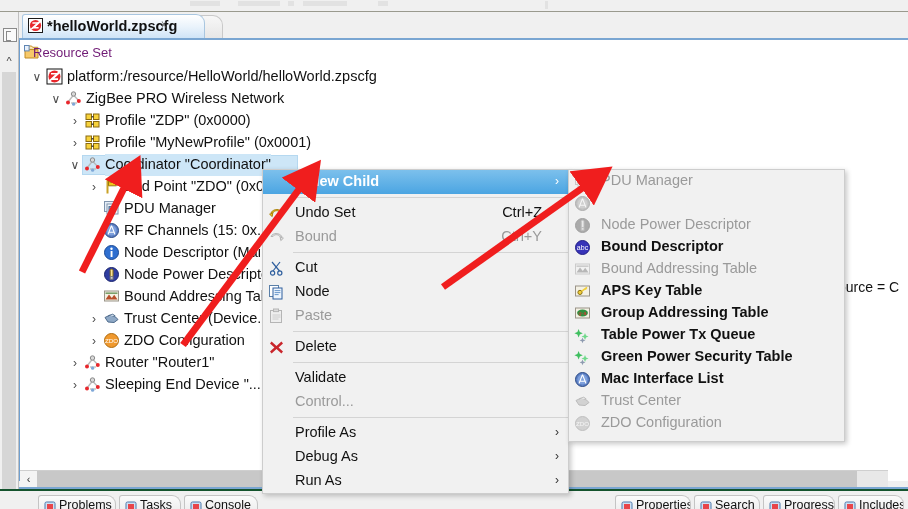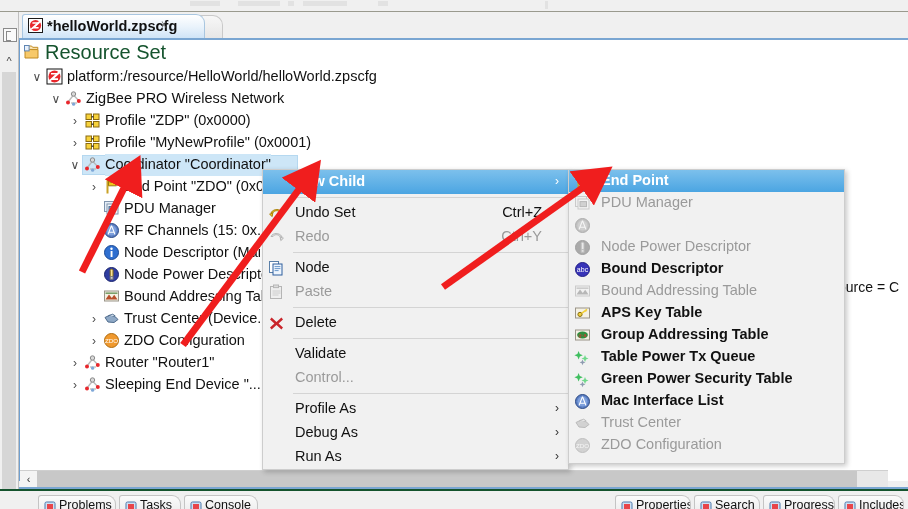--- a/index.html
+++ b/index.html
@@ -49,22 +49,22 @@
      font-size:12px;line-height:14px;text-align:center;}
 
   
   #editor-body{left:19px;top:38px;width:889px;height:443px;background:#ffffff;
       border-left:1px solid #6f9fd0;border-top:1px solid #6f9fd0;box-sizing:border-box;}
   #editor-top-accent{left:19px;top:38px;width:889px;height:2px;background:#7aa6d2;}
 
   
   #resource-set-row{left:24px;top:42px;height:21px;}
   #rs-icon{position:absolute;left:0;top:3px;width:16px;height:15px;}
-  #rs-label{position:absolute;left:21px;top:1px;height:19px;line-height:19px;
-     font-size:20px;white-space:nowrap;color:#14532d;}
+  #rs-label{position:absolute;left:9px;top:1px;height:19px;line-height:19px;
+     font-size:13px;white-space:nowrap;color:#701a75;}
 
   
   #tree{left:20px;top:66px;width:868px;height:400px;}
   .trow{position:absolute;left:0;height:22px;width:860px;}
   .trow .twist{position:absolute;width:14px;height:22px;line-height:22px;
      text-align:center;color:#4d4d4d;font-size:12px;}
   .trow .ticon{position:absolute;width:17px;height:17px;top:2px;}
   .trow .tlabel{position:absolute;height:22px;line-height:21px;font-size:14.5px;
      white-space:nowrap;color:#111;}
   .trow.sel .tlabel{background:#cde6f7;}
@@ -104,21 +104,21 @@
   .mi{position:relative;height:24px;box-sizing:border-box;}
   .mi .mi-icon{position:absolute;left:5px;top:4px;width:18px;height:17px;}
   .mi .mi-label{position:absolute;left:32px;top:0;height:24px;line-height:23px;
      font-size:14.5px;white-space:nowrap;color:#111;}
   .mi .mi-accel{position:absolute;right:26px;top:0;height:24px;line-height:23px;
      font-size:14.5px;color:#111;white-space:nowrap;}
   .mi .mi-arrow{position:absolute;right:9px;top:0;height:24px;line-height:23px;
      font-size:12px;color:#333;}
   .mi.disabled .mi-label,.mi.disabled .mi-accel{color:#9a9a9a;}
   .mi.hl{background:#6cb6e8;background:linear-gradient(to bottom,#7cc0ec,#4ba5e2);}
-  .mi.hl .mi-label{color:#ffffff;font-weight:bold;}
+  .mi.hl .mi-label{color:#ffffff;font-weight:bold;margin-left:14px;}
   .mi.hl .mi-arrow{color:#ffffff;}
   .msep{height:1px;background:#d4d4d4;margin:3px 0 3px 30px;}
 
   
   #sub-menu{left:568px;top:169px;width:277px;
      background:#f1f1f1;border:1px solid #cdcdcd;
      box-shadow:2px 2px 5px rgba(0,0,0,.22);box-sizing:border-box;}
   #sub-menu .sgutter{position:absolute;left:0;top:0;width:30px;height:100%;
      background:#f1f1f1;}
   .smi{position:relative;height:22px;box-sizing:border-box;}
@@ -408,24 +408,33 @@
         <path d="M4.8 8 L1.6 9.2 L4.2 11.6z" fill="#f0c419" stroke="#a9830d"></path>
         </svg></span>
       <span class="mi-label">Undo Set</span>
       <span class="mi-accel">Ctrl+Z</span>
     </div>
     <div class="mi disabled">
       <span class="mi-icon"><svg width="17" height="17" viewBox="0 0 17 17">
           <path d="M3 7.5 C5 3.5, 11 3.5, 14 7.5 L12.4 8.2 C10.8 5, 6.5 5, 5 7.5z" fill="#e2e2e2" stroke="#b5b5b5"></path>
         <path d="M12.2 8 L15.4 9.2 L12.8 11.6z" fill="#e2e2e2" stroke="#b5b5b5"></path>
         </svg></span>
-      <span class="mi-label">Redo</span>
+      <span class="mi-label">Bound</span>
       <span class="mi-accel">Ctrl+Y</span>
     </div>
     <div class="msep"></div>
+    <div class="mi">
+      <span class="mi-icon"><svg width="17" height="17" viewBox="0 0 17 17">
+          <line x1="4" y1="2" x2="11.5" y2="11" stroke="#2f5f9e" stroke-width="1.2"></line>
+        <line x1="12" y1="2" x2="5" y2="11" stroke="#2f5f9e" stroke-width="1.2"></line>
+        <circle cx="4.6" cy="13" r="2.1" fill="none" stroke="#2f5f9e" stroke-width="1.2"></circle>
+        <circle cx="11.8" cy="13" r="2.1" fill="none" stroke="#2f5f9e" stroke-width="1.2"></circle>
+        </svg></span>
+      <span class="mi-label">Cut</span>
+    </div>
     <div class="mi">
       <span class="mi-icon"><svg width="17" height="17" viewBox="0 0 17 17">
           <rect x="1.5" y="1.5" width="9" height="11" fill="#fff" stroke="#5a7fa8"></rect>
         <rect x="5" y="4" width="9" height="11" fill="#eef5fd" stroke="#2f5f9e"></rect>
         <path d="M6.6 6.6h5.8M6.6 8.6h5.8M6.6 10.6h4" stroke="#5a8cc4" stroke-width="0.9"></path>
         </svg></span>
       <span class="mi-label">Node</span>
     </div>
     <div class="mi disabled">
       <span class="mi-icon"><svg width="17" height="17" viewBox="0 0 17 17">
@@ -460,28 +469,20 @@
       <span class="mi-arrow">›</span>
     </div>
     <div class="mi">
       <span class="mi-label">Run As</span>
       <span class="mi-arrow">›</span>
     </div>
   </div>
 
 <div class="abs" id="sub-menu">
   <div class="sgutter"></div>
-<div class="smi hl">
-      <span class="smi-icon" style="opacity: 1; filter: none;"><svg width="17" height="17" viewBox="0 0 17 17">
-          <rect x="3.5" y="1.5" width="2" height="14" fill="#c9a227"></rect>
-        <path d="M5.5 2.5h8l-2.2 2.6 2.2 2.7h-8z" fill="#f0c419" stroke="#9a7a10"></path>
-        <path d="M6.6 4h5.2" stroke="#7a5f08" stroke-width="1"></path>
-        </svg></span>
-      <span class="smi-label">End Point</span>
-    </div>
     <div class="smi disabled">
       <span class="smi-icon" style="opacity: 0.4; filter: grayscale(1);"><svg width="17" height="17" viewBox="0 0 17 17">
           <rect x="1.5" y="1.5" width="11" height="10" fill="#e6eef7" stroke="#7f94ad"></rect>
         <rect x="4" y="4" width="11" height="10" fill="#f2f6fb" stroke="#7f94ad"></rect>
         <rect x="6" y="6.6" width="6.5" height="5" fill="#7aa8d8" stroke="#46688f"></rect>
         </svg></span>
       <span class="smi-label">PDU Manager</span>
     </div>
     <div class="smi disabled">
       <span class="smi-icon" style="opacity: 0.4; filter: grayscale(1);"><svg width="17" height="17" viewBox="0 0 17 17">

